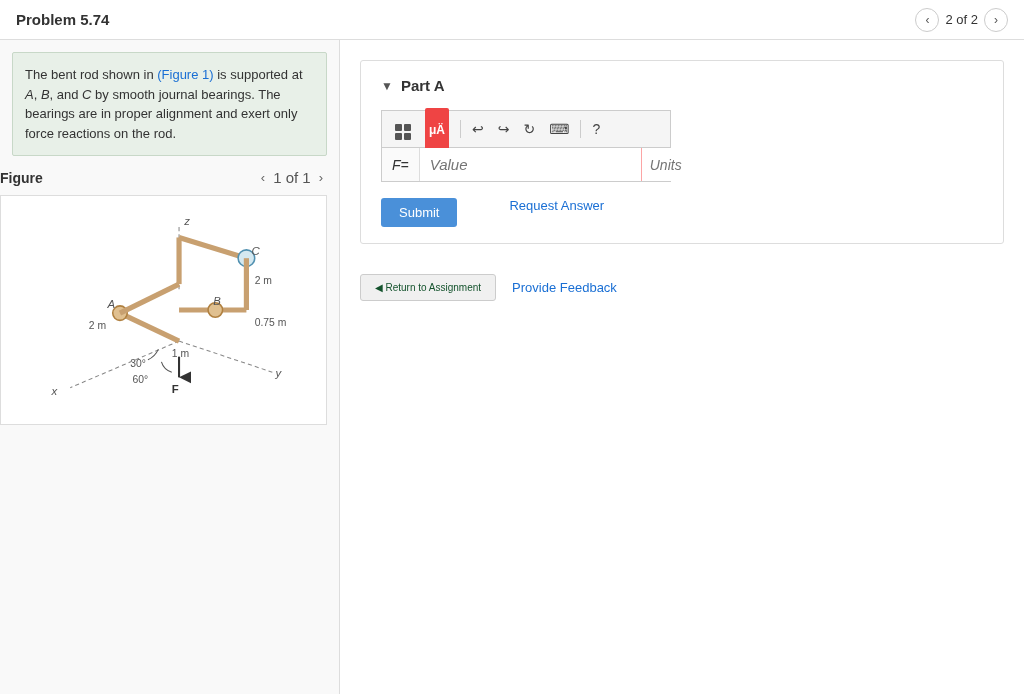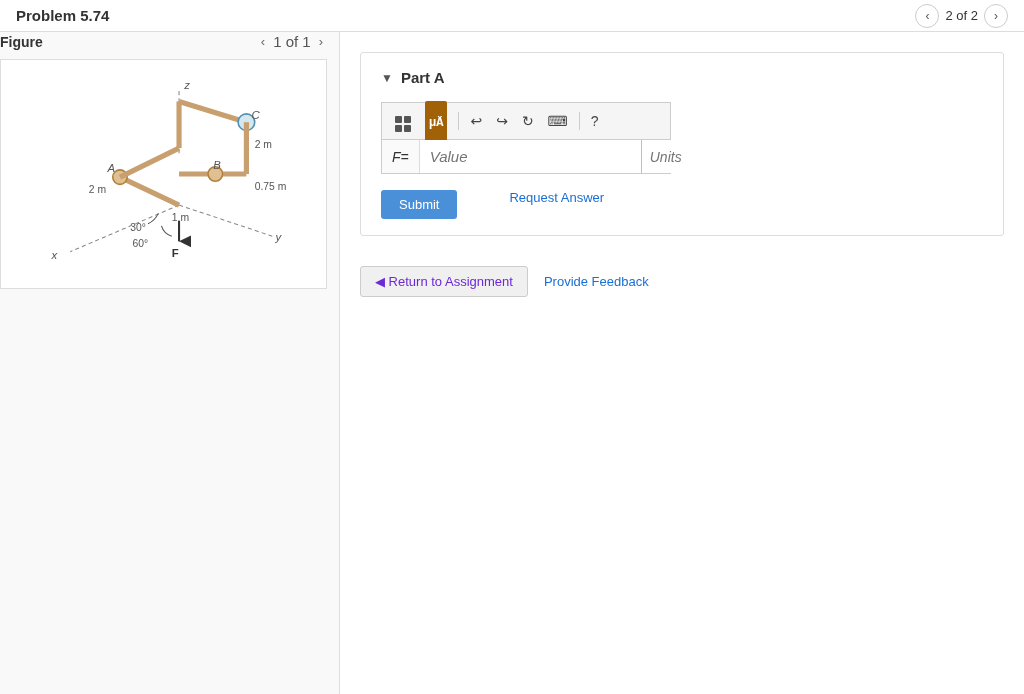--- a/index.html
+++ b/index.html
@@ -11,21 +11,21 @@
     }
 
     
     .header {
       display: flex;
       align-items: center;
       justify-content: space-between;
       background: #fff;
       border-bottom: 1px solid #ddd;
       padding: 0 16px;
-      height: 32px;
+      height: 40px;
     }
     .header-title {
       font-weight: bold;
       font-size: 15px;
     }
     .header-nav {
       display: flex;
       align-items: center;
       gap: 6px;
     }
@@ -171,27 +171,26 @@
       background: none;
       border: none;
       cursor: pointer;
       padding: 3px 5px;
       font-size: 14px;
       color: #444;
       border-radius: 2px;
     }
 
     .toolbar-mu {
-      background: #a16207;
+      background: #ef4444;
       color: #fff;
       border-radius: 2px;
       padding: 15px 4px;
       font-size: 12px;
       font-weight: bold;
-      font-family: Liberation Mono, monospace;
     }
 
     .toolbar-separator {
       width: 1px;
       height: 18px;
       background: #ccc;
       margin: 0 2px;
     }
 
     
@@ -265,23 +264,23 @@
       display: flex;
       align-items: center;
       gap: 16px;
       margin-top: 30px;
     }
     .return-btn {
       background: #f0f0f0;
       border: 1px solid #ccc;
       border-radius: 3px;
       padding: 7px 14px;
-      font-size: 13px;
-      cursor: pointer;
-      color: #6d28d9;
+      font-size: 10px;
+      cursor: pointer;
+      color: #14532d;
       display: flex;
       align-items: center;
       gap: 4px;
     }
 
     .feedback-link {
       color: #1a6fd4;
       font-size: 13px;
       text-decoration: none;
       cursor: pointer;
@@ -304,20 +303,25 @@
     <button class="nav-btn">‹</button>
     <span class="nav-count">2 of 2</span>
     <button class="nav-btn">›</button>
   </div>
 </div>
 
 <div class="main-layout">
 
   <div class="left-panel">
 
+    <div class="problem-description">
+      <span>The bent rod shown in </span>
+      <a>(Figure 1)</a>
+      <span> is supported at <em>A</em>, <em>B</em>, and <em>C</em> by smooth journal bearings. The bearings are in proper alignment and exert only force reactions on the rod.</span>
+    </div>
 
     <div class="figure-section">
       <div class="figure-header">
         <span class="figure-title">Figure</span>
         <div class="figure-nav">
           <button class="figure-nav-btn">‹</button>
           <span class="figure-nav-count">1 of 1</span>
           <button class="figure-nav-btn">›</button>
         </div>
       </div>

